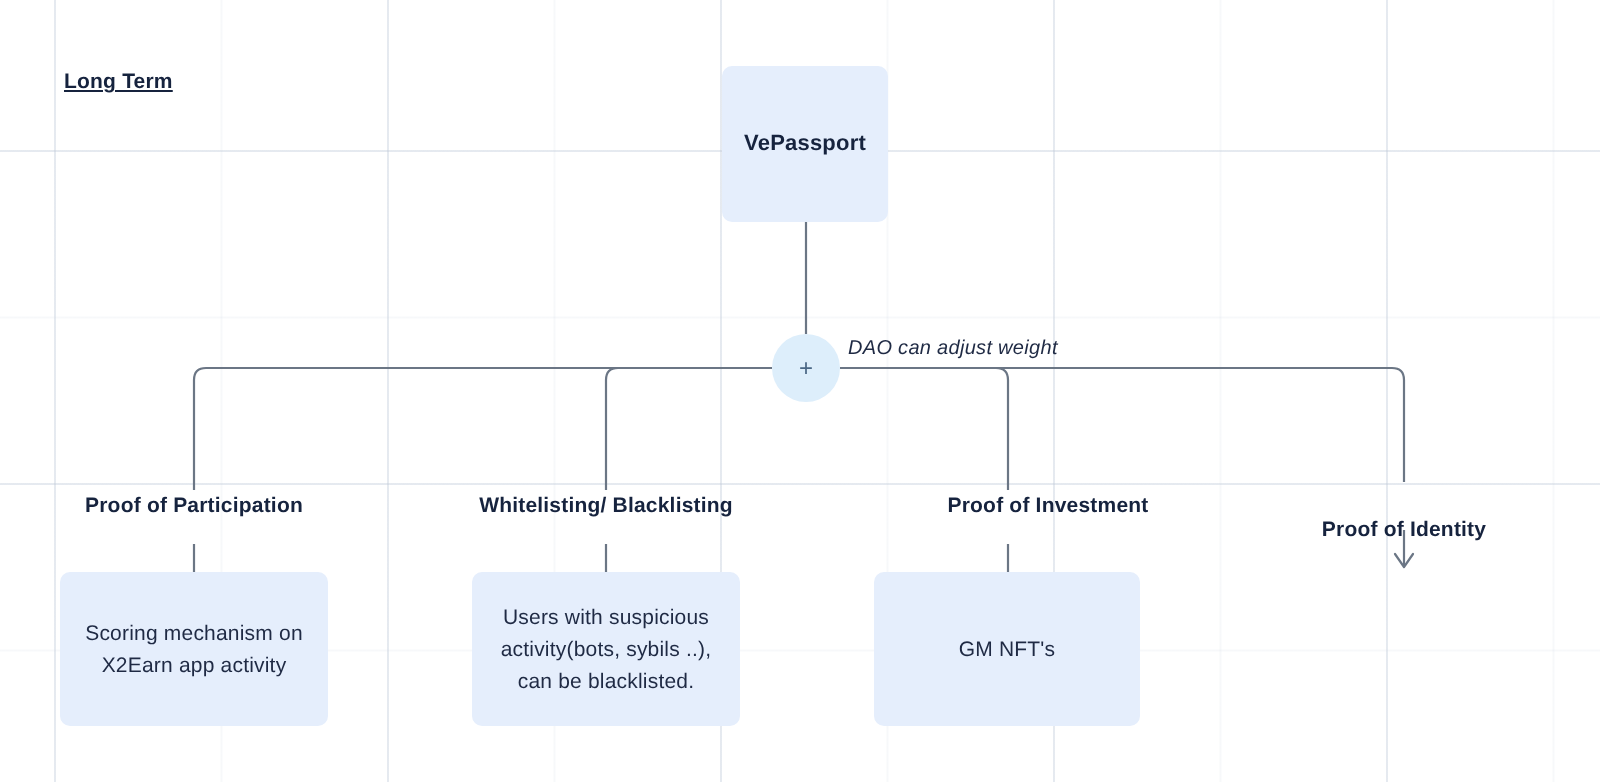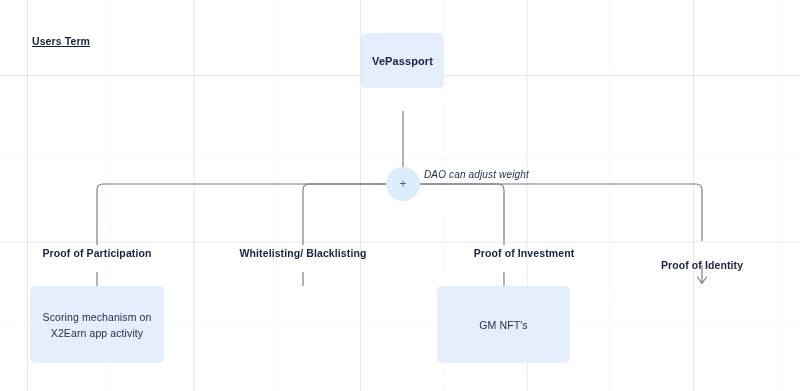--- a/index.html
+++ b/index.html
@@ -56,21 +56,21 @@
     font-size: 10.5px;
     line-height: 16px;
     color: #1f2a44;
     padding: 0 12px;
     letter-spacing: 0.1px;
   }
   #root-node {
     left: 361px;
     top: 33px;
     width: 83px;
-    height: 55px;
+    height: 78px;
   }
   #root-node .node-text {
     font-weight: bold;
     font-size: 11px;
     color: #16233e;
   }
   .leaf-label {
     position: absolute;
     font-size: 10.5px;
     font-weight: bold;
@@ -118,21 +118,21 @@
     white-space: nowrap;
     letter-spacing: 0.15px;
     text-align: right;
   }
 </style>
 </head>
 <body>
 
 <div id="canvas">
 
-  <div id="title">Users Term</div>
+  <div id="title">Long Term</div>
 
   <svg id="wires" viewBox="0 0 800 391">
 
     <path d="M403,111 L403,167" stroke="#6b7685" stroke-width="1.1" fill="none"></path>
 
     <path d="M97,245 L97,190 Q97,184 103,184 L386,184" stroke="#6b7685" stroke-width="1.1" fill="none"></path>
     <path d="M303,245 L303,190 Q303,184 309,184 L386,184" stroke="#6b7685" stroke-width="1.1" fill="none"></path>
     <path d="M504,245 L504,190 Q504,184 498,184 L420,184" stroke="#6b7685" stroke-width="1.1" fill="none"></path>
     <path d="M702,241 L702,190 Q702,184 696,184 L420,184" stroke="#6b7685" stroke-width="1.1" fill="none"></path>
 
@@ -156,19 +156,22 @@
 
   <div class="leaf-label" style="left:303px; top:247px;">Whitelisting/ Blacklisting</div>
   <div class="leaf-label" style="left:97px; top:247px;">Proof of Participation</div>
   <div class="leaf-label" style="left:504px; top:247px;margin-left:20px;">Proof of Investment</div>
   <div class="leaf-label" style="left:702px; top:247px;margin-top:12px;">Proof of Identity</div>
 
   <div class="node" style="left:30px; top:286px; width:134px; height:77px;">
     <span class="node-text">Scoring mechanism on X2Earn app activity</span>
   </div>
 
+  <div class="node" style="left:236px; top:286px; width:134px; height:77px;">
+    <span class="node-text">Users with suspicious activity(bots, sybils ..), can be blacklisted.</span>
+  </div>
 
   <div class="node" style="left:437px; top:286px; width:133px; height:77px;">
     <span class="node-text">GM NFT's</span>
   </div>
 
 
 </div>
 
 </body></html>

